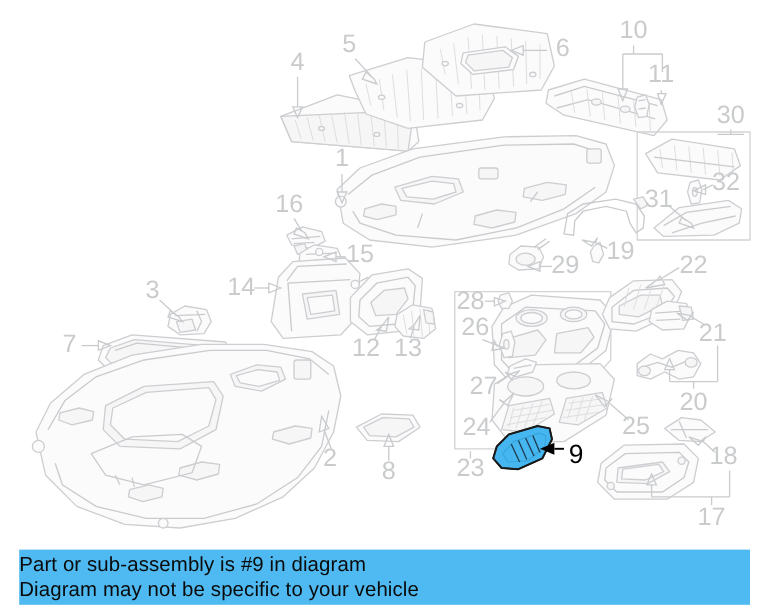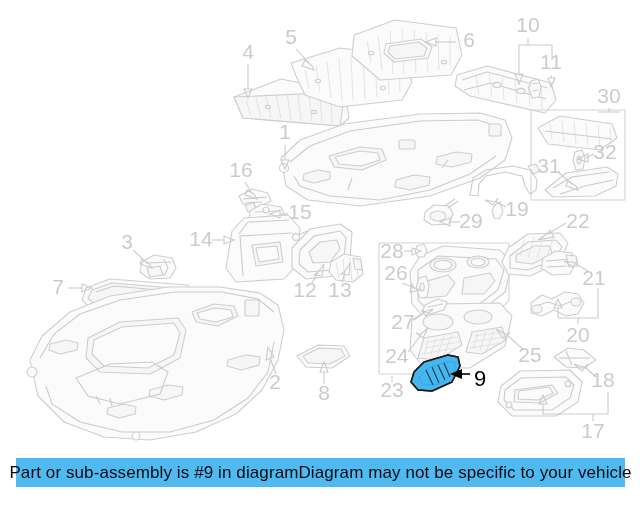--- a/index.html
+++ b/index.html
@@ -34,25 +34,25 @@
   .shape{fill:#fbfbfc;stroke:#cdced1;stroke-width:1.1;stroke-linejoin:round;}
   .shape2{fill:#f6f6f7;stroke:#cdced1;stroke-width:1.1;stroke-linejoin:round;}
   .hatch{stroke:#dcdddf;stroke-width:0.8;fill:none;}
   .boxline{fill:none;stroke:#d3d4d6;stroke-width:1.1;}
   .hi-part{stroke:#1b1b1b;stroke-width:1.6;stroke-linejoin:round;}
   .hi-line{stroke:#3aa6dd;stroke-width:1;fill:none;}
 
   #info-banner{
     position:absolute;
     left:16px;top:458px;
-    width:609px;height:29px;
+    width:609px;height:46px;
     background:#4fbaf2;
     display:flex;
-    flex-direction:row;
-    align-items:center;
+    flex-direction:column;
+    align-items:flex-start;
     justify-content:center;
     box-sizing:border-box;
   }
   .banner-line{
     font-family:"Liberation Sans", sans-serif;
     font-size:17px;
     color:#0a0a0a;
     line-height:21px;
     white-space:nowrap;
     letter-spacing:0.1px;

